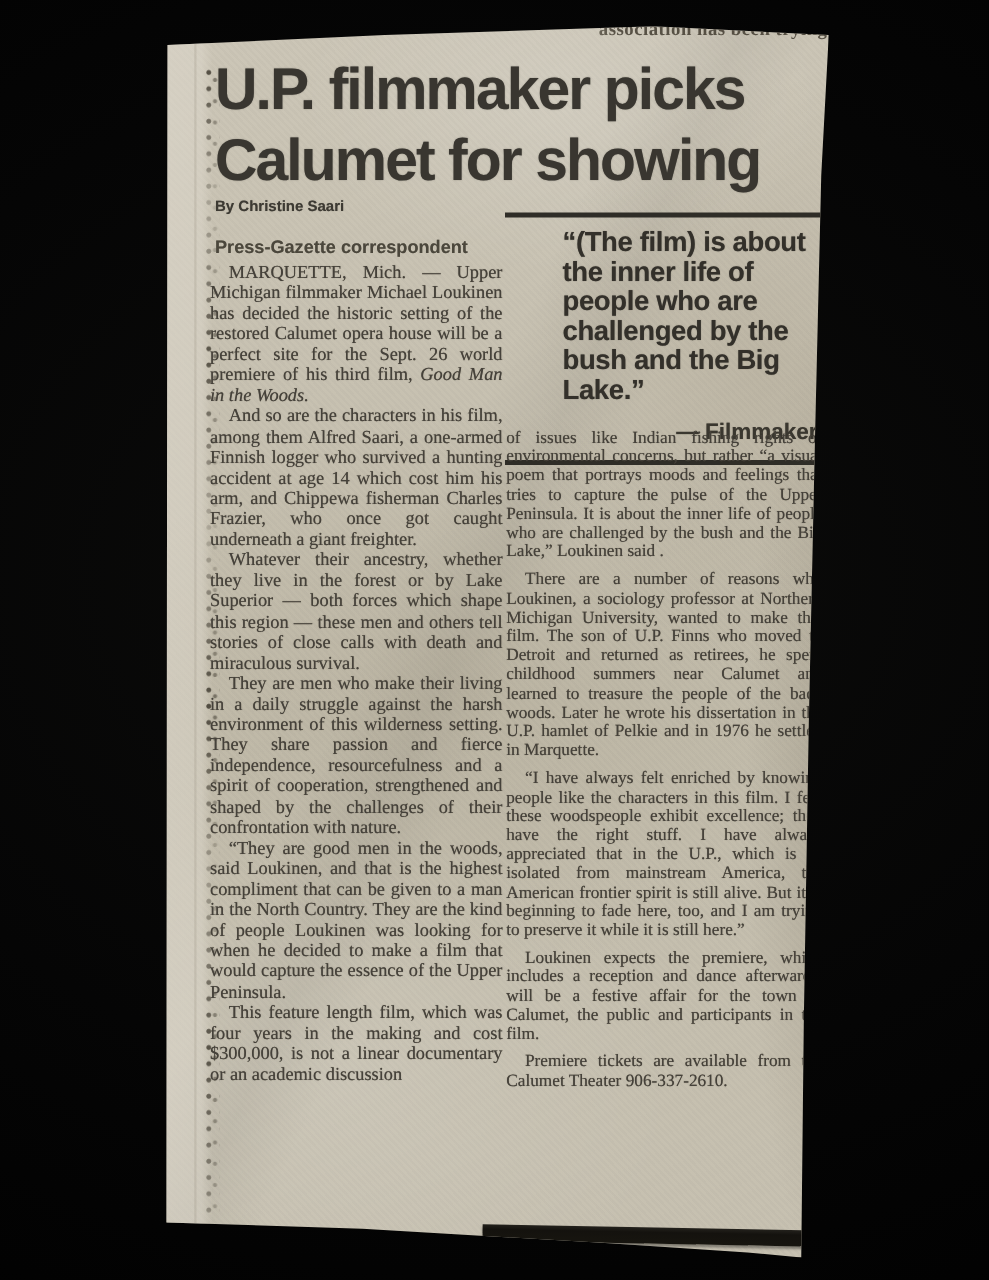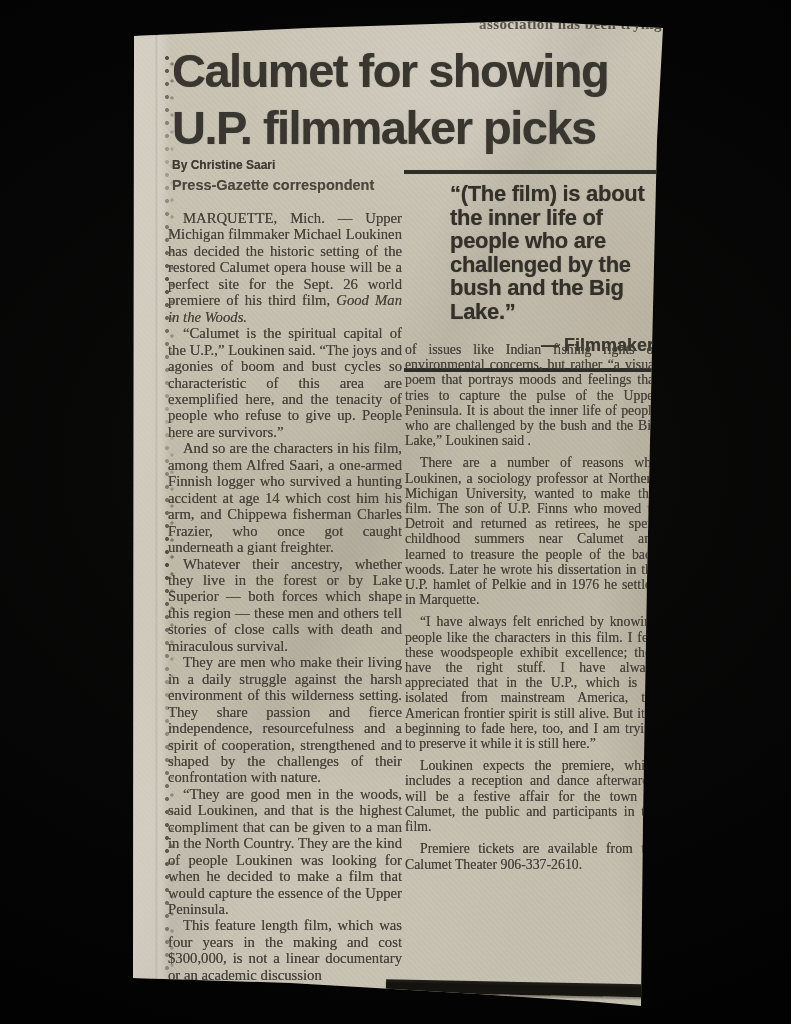--- a/index.html
+++ b/index.html
@@ -41,21 +41,21 @@
   }
   h1{
     position:absolute;left:44px;top:22px;width:492px;margin:0;
     font-family:"Liberation Sans", sans-serif;font-weight:700;
     font-size:47px;line-height:57px;letter-spacing:-1.5px;color:#393630;
     text-shadow:0 0 1px rgba(57,54,48,.55);
   }
   h1 .hl{display:block;white-space:nowrap;}
   .byline{position:absolute;left:44px;top:138px;font-family:"Liberation Sans", sans-serif;}
   .byline .author{font-size:12px;font-weight:700;color:#3d3a33;text-shadow:0 0 .6px rgba(61,58,51,.6);}
-  .byline .credit{font-size:14.5px;font-weight:600;color:#4b473c;margin-top:5px;text-shadow:0 0 .5px rgba(75,71,60,.5);text-align:right;}
+  .byline .credit{font-size:14.5px;font-weight:600;color:#4b473c;margin-top:18px;text-shadow:0 0 .5px rgba(75,71,60,.5);text-align:right;}
   .col{position:absolute;color:#45413a;text-align:justify;text-shadow:0 0 .6px rgba(70,64,52,.75);}
   .col-left{left:40px;top:190px;width:234px;font-size:14.7px;line-height:16.45px;}
   .col-right{left:277px;top:322px;width:253px;font-size:13.8px;line-height:15.2px;}
   .col p{margin:0;text-indent:15px;}
   .col-right p+p{margin-top:7px;}
   .col-right p:first-child{text-indent:0;}
   .pullquote{
     position:absolute;left:276px;top:150px;width:256px;
     border-top:4px solid #2f2d27;border-bottom:4px solid #2f2d27;
     padding:8px 0 9px 0;
@@ -76,30 +76,29 @@
   }
 </style>
 </head>
 <body>
 
 <div class="stage">
   <div class="clipping">
     <div class="gutter"></div>
     <div class="fragment">association has been trying</div>
     <h1>
+      <span class="hl">U.P. filmmaker picks</span>
       <span class="hl">Calumet for showing</span>
-      <span class="hl">U.P. filmmaker picks</span>
     </h1>
     <div class="byline">
       <div class="author">By Christine Saari</div>
       <div class="credit">Press-Gazette correspondent</div>
     </div>
     <div class="col col-left">
         <p><span>MARQUETTE, Mich. — Upper Michigan filmmaker Michael Loukinen has decided the historic setting of the restored Calumet opera house will be a perfect site for the Sept. 26 world premiere of his third film, </span><i>Good Man in the Woods.</i></p>
-        <p><span>“Calumet is the spiritual capital of the U.P.,” Loukinen said. “The joys and agonies of boom and bust cycles so characteristic of this area are exemplified here, and the tenacity of people who refuse to give up. People here are survivors.”</span></p>
         <p><span>And so are the characters in his film, among them Alfred Saari, a one-armed Finnish logger who survived a hunting accident at age 14 which cost him his arm, and Chippewa fisherman Charles Frazier, who once got caught underneath a giant freighter.</span></p>
         <p><span>Whatever their ancestry, whether they live in the forest or by Lake Superior — both forces which shape this region — these men and others tell stories of close calls with death and miraculous survival.</span></p>
         <p><span>They are men who make their living in a daily struggle against the harsh environment of this wilderness setting. They share passion and fierce independence, resourcefulness and a spirit of cooperation, strengthened and shaped by the challenges of their confrontation with nature.</span></p>
         <p><span>“They are good men in the woods, said Loukinen, and that is the highest compliment that can be given to a man in the North Country. They are the kind of people Loukinen was looking for when he decided to make a film that would capture the essence of the Upper Peninsula.</span></p>
         <p><span>This feature length film, which was four years in the making and cost $300,000, is not a linear documentary or an academic discussion</span></p>
       </div>
     <div class="pullquote">
       <div class="pq-text">“(The film) is about the inner life of people who are challenged by the bush and the Big Lake.”</div>
       <div class="pq-attr">— Filmmaker</div>
     </div>

